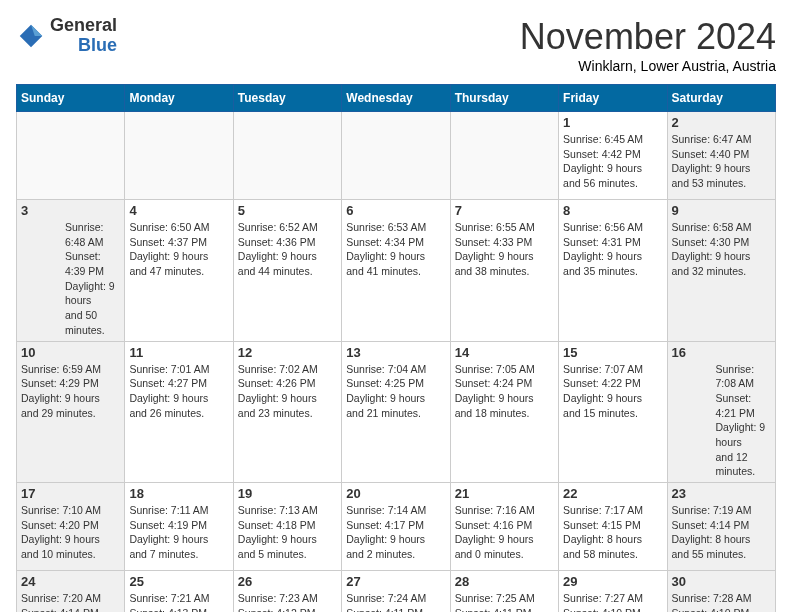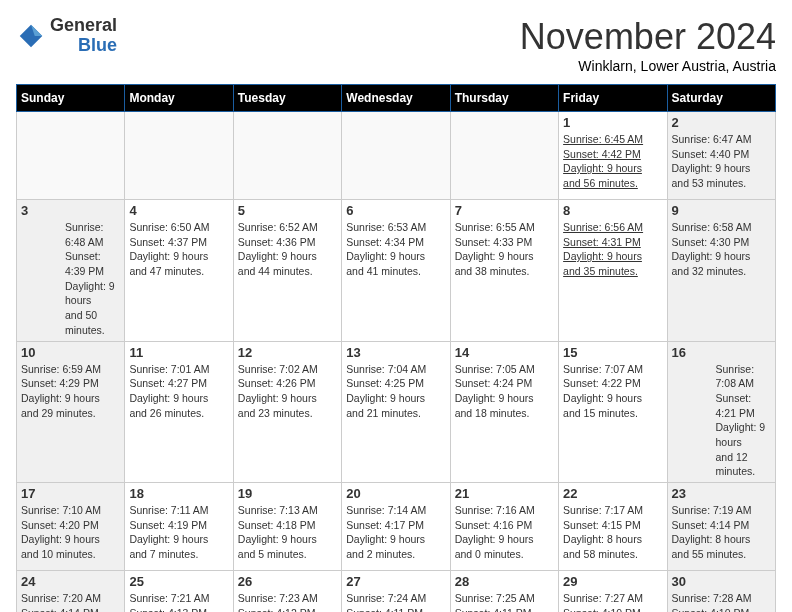--- a/index.html
+++ b/index.html
@@ -44,21 +44,21 @@
     .subtitle {
       font-size: 14px;
       color: #000000;
     }
     .calendar {
       width: 100%;
       border-collapse: collapse;
       font-size: 11px;
     }
     .calendar th {
-      background: #000000;
+      background: #0369a1;
       color: #fff;
       padding: 6px 4px;
       text-align: left;
       font-size: 12px;
       font-weight: bold;
       border: 1px solid #1a5da0;
     }
     .calendar td {
       border: 1px solid #ccc;
       vertical-align: top;
@@ -122,21 +122,21 @@
   </thead>
   <tbody id="calendar-body">
   <tr class="week-row">
         <td class="empty"></td>
         <td class="empty"></td>
         <td class="empty"></td>
         <td class="empty"></td>
         <td class="empty"></td>
         <td>
           <div class="day-number">1</div>
-          <div class="day-info" style="white-space: pre-line; text-decoration: underline;">Sunrise: 6:45 AM
+          <div class="day-info" style="white-space: pre-line;">Sunrise: 6:45 AM
 Sunset: 4:42 PM
 Daylight: 9 hours
 and 56 minutes.</div>
         </td>
         <td class="shaded">
           <div class="day-number">2</div>
           <div class="day-info" style="white-space: pre-line;">Sunrise: 6:47 AM
 Sunset: 4:40 PM
 Daylight: 9 hours
 and 53 minutes.</div>
@@ -173,21 +173,21 @@
         </td>
         <td>
           <div class="day-number">7</div>
           <div class="day-info" style="white-space: pre-line;">Sunrise: 6:55 AM
 Sunset: 4:33 PM
 Daylight: 9 hours
 and 38 minutes.</div>
         </td>
         <td>
           <div class="day-number">8</div>
-          <div class="day-info" style="white-space: pre-line; text-decoration: underline;">Sunrise: 6:56 AM
+          <div class="day-info" style="white-space: pre-line;">Sunrise: 6:56 AM
 Sunset: 4:31 PM
 Daylight: 9 hours
 and 35 minutes.</div>
         </td>
         <td class="shaded">
           <div class="day-number">9</div>
           <div class="day-info" style="white-space: pre-line;">Sunrise: 6:58 AM
 Sunset: 4:30 PM
 Daylight: 9 hours
 and 32 minutes.</div>

